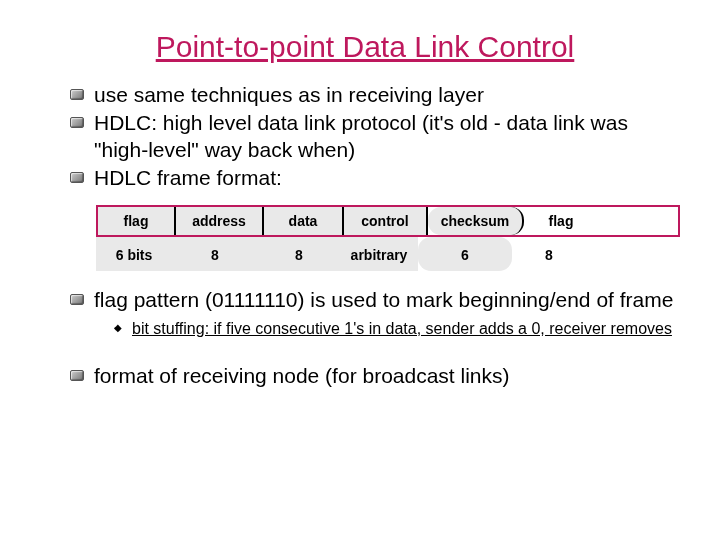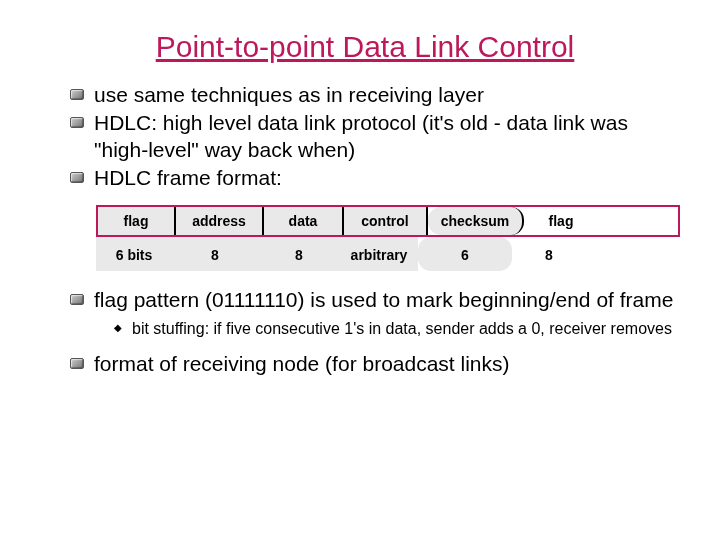--- a/index.html
+++ b/index.html
@@ -44,23 +44,24 @@
     height: 9px;
     background: linear-gradient(135deg, #ccc 0%, #777 100%);
     border: 1px solid #555;
     border-radius: 2px;
     box-shadow: inset -1px -1px 1px rgba(0,0,0,0.3), inset 1px 1px 1px rgba(255,255,255,0.6);
   }
   .b2 {
     font-size: 16px;
     line-height: 1.25;
     color: #000;
-    margin: 6px 0 12px 44px;
+    margin: 6px 0 24px 44px;
     padding-left: 18px;
     position: relative;
+    text-decoration: underline;
   }
   .b2::before {
     content: "◆";
     position: absolute;
     left: 0;
     top: 3px;
     font-size: 10px;
     color: #000;
   }
 

